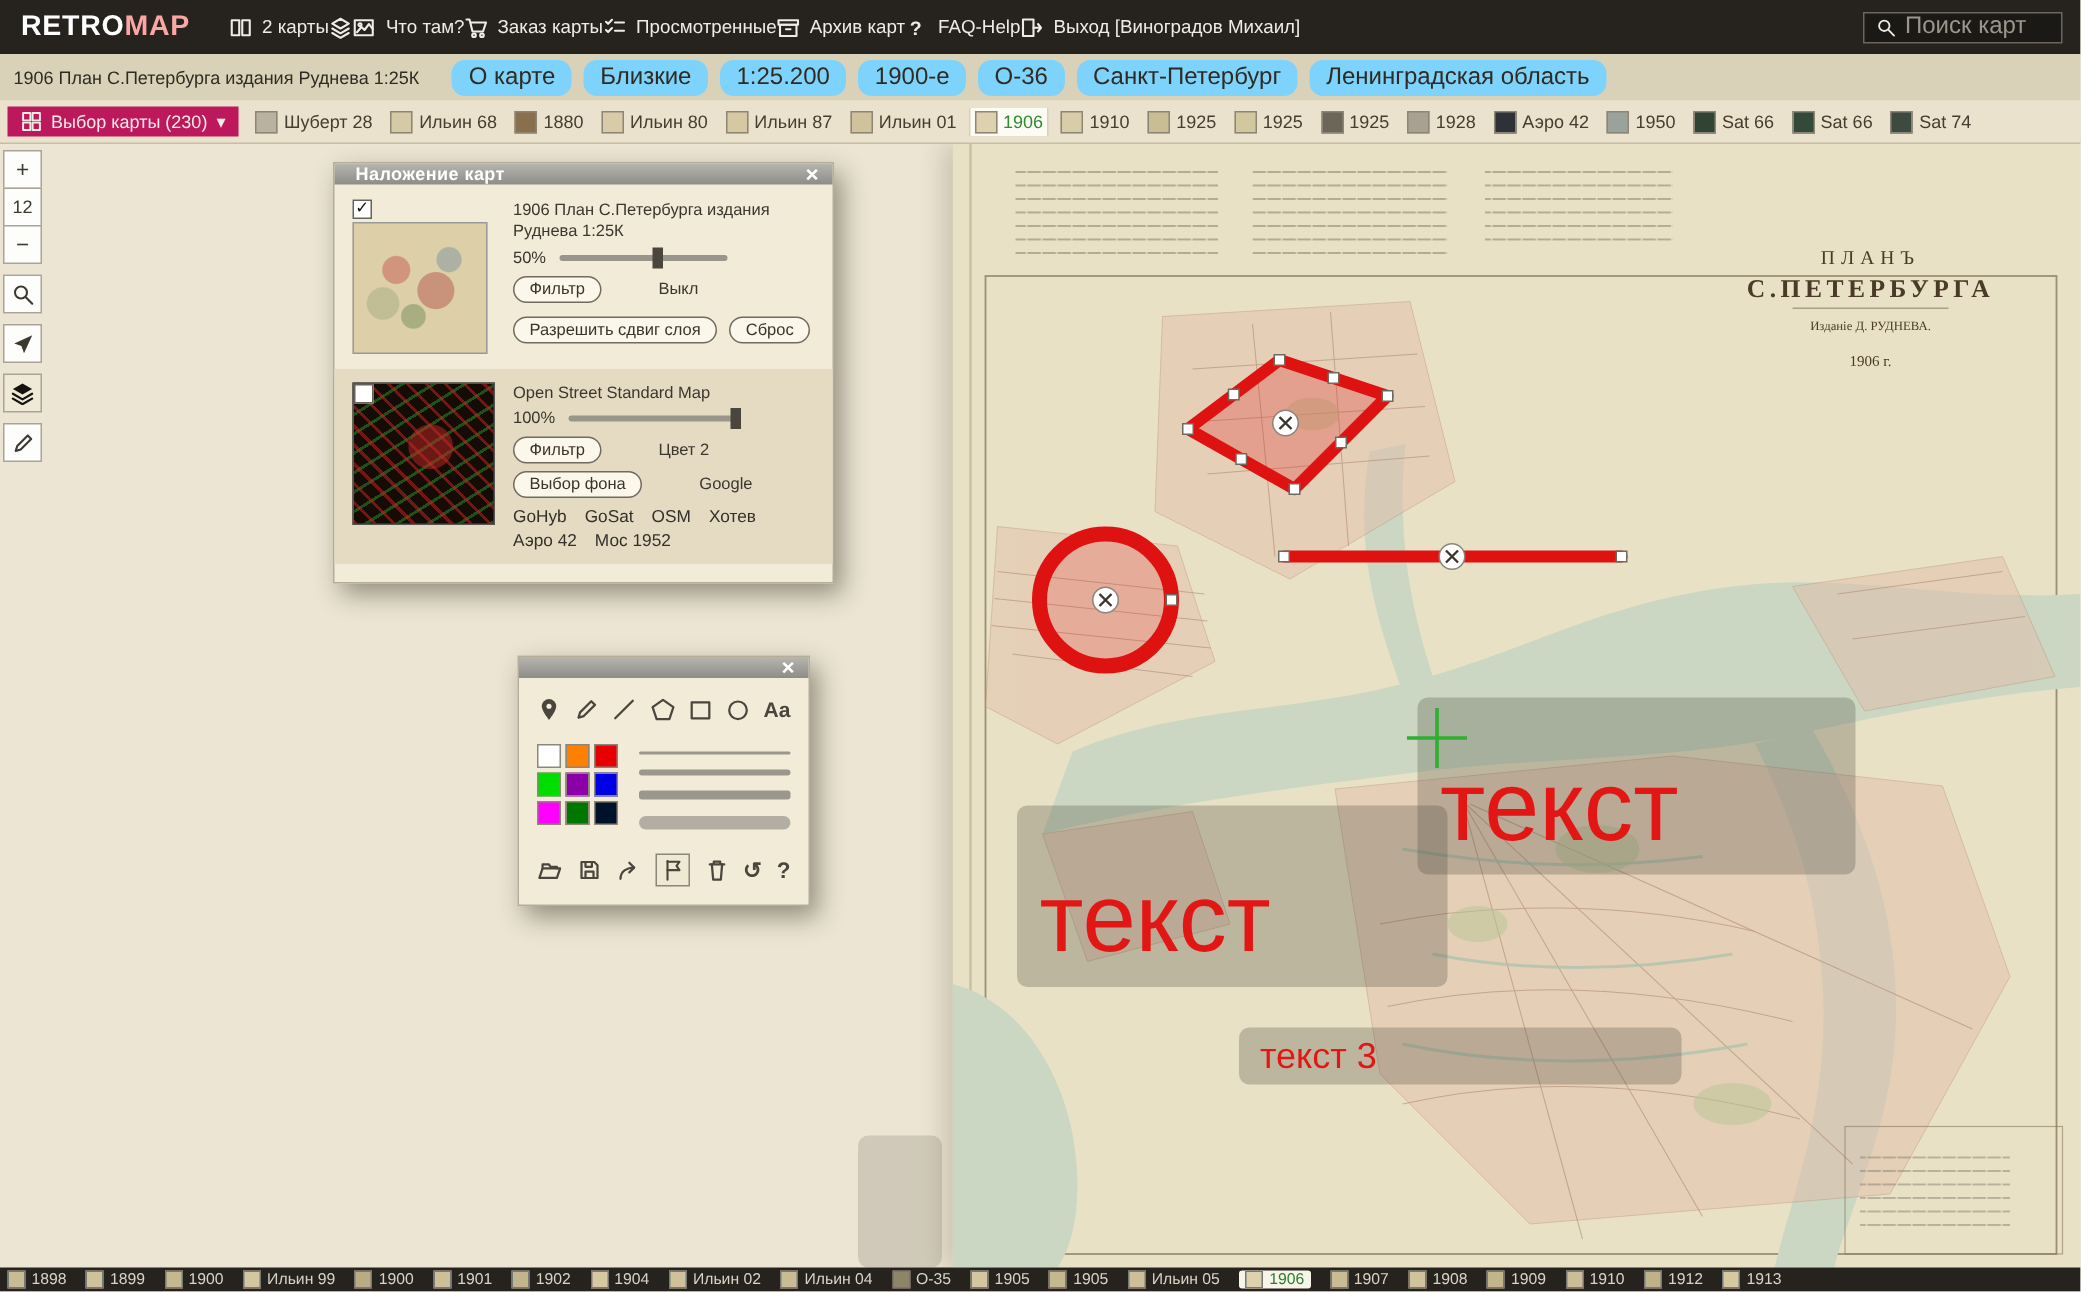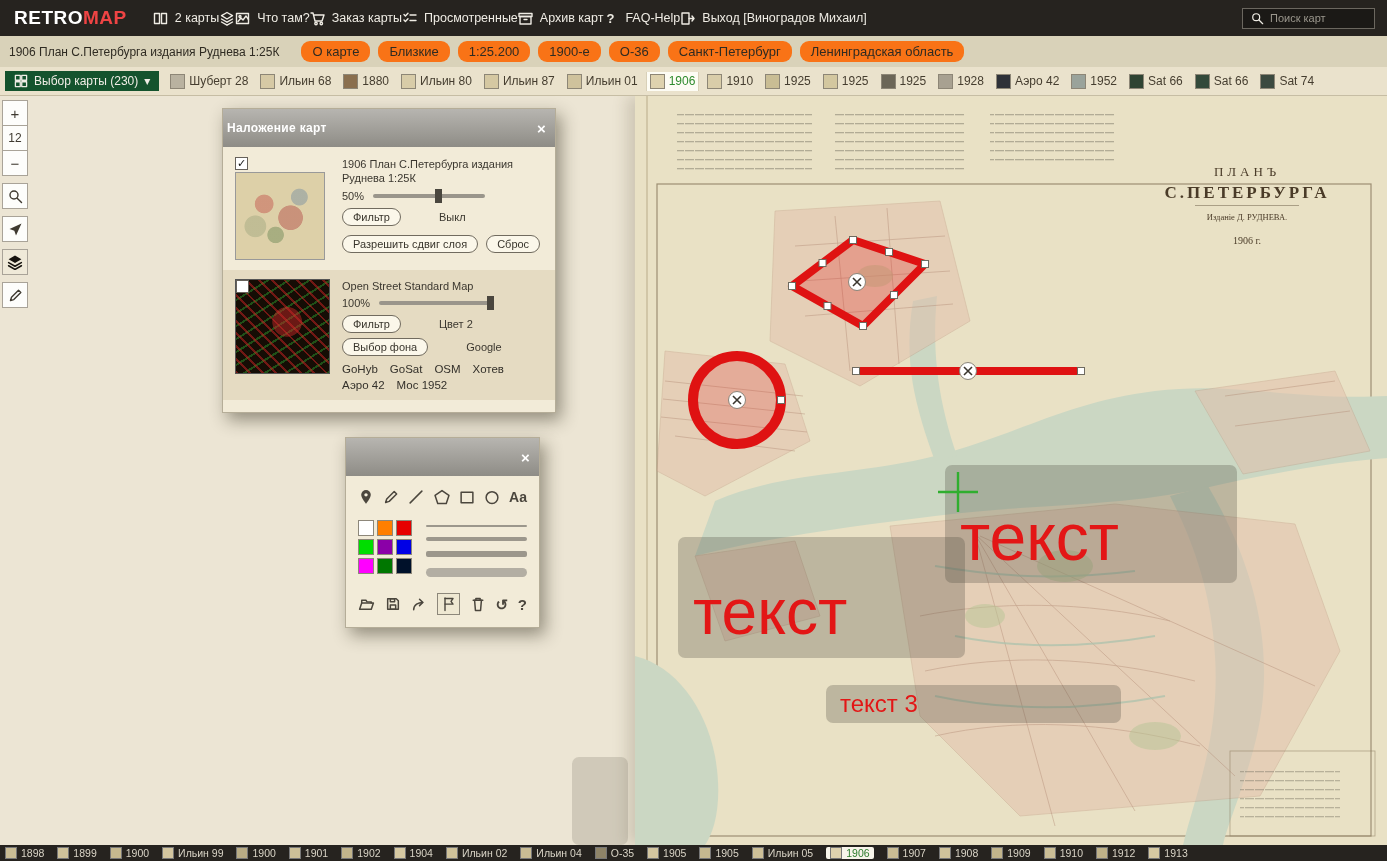--- a/index.html
+++ b/index.html
@@ -3,40 +3,40 @@
 <meta charset="utf-8">
 <style>
   * { margin:0; padding:0; box-sizing:border-box; }
   html,body { width:1387px; height:861px; overflow:hidden; }
   body { position:relative; background:#ece5d4; font-family:"Liberation Sans", sans-serif; }
 
   
   .topbar { position:absolute; top:0; left:0; right:0; height:36px; background:#26231f;
             display:flex; align-items:center; color:#efece4; z-index:50; }
   .logo { margin:0 26px 0 14px; font-size:19px; font-weight:bold; letter-spacing:.5px; color:#fff; cursor:pointer; }
-  .logo .logomap { color:#ef4444; }
+  .logo .logomap { color:#fca5a5; }
   .navitem { display:flex; align-items:center; gap:7px; font-size:12.5px; cursor:pointer; white-space:nowrap;text-align:right; }
   .ic { fill:none; stroke:currentColor; stroke-width:1.4; stroke-linecap:round; stroke-linejoin:round; }
   .searchbox { margin-left:auto; margin-right:12px; display:flex; align-items:center; gap:6px;
                border:1px solid #6b675f; background:#1b1916; padding:0 8px; height:21px; }
-  .searchbox input { background:transparent; border:none; outline:none; color:#ddd; font-size:11px; width:96px;
+  .searchbox input { background:transparent; border:none; outline:none; color:#ddd; font-size:16px; width:96px;
                      font-family:"Liberation Sans", sans-serif; }
   .searchbox input::placeholder { color:#9a968c; }
 
   
   .crumbbar { position:absolute; top:36px; left:0; right:0; height:31px; background:#d9d2b9;
               display:flex; align-items:center; gap:8px; padding:0 9px; font-size:12px; color:#2f2b22; z-index:40; }
   .crumbtitle { margin-right:14px; }
   .chips { display:flex; gap:8px; }
-  .chip { background:#f97316; border-radius:9px; padding:3px 11px; font-size:13px; cursor:pointer; white-space:nowrap; }
+  .chip { background:#7dd3fc; border-radius:9px; padding:3px 11px; font-size:16px; cursor:pointer; white-space:nowrap; }
 
   
   .selbar { position:absolute; top:67px; left:0; right:0; height:29px; background:#eae2cc;
             border-bottom:1px solid #c6bda4; display:flex; align-items:center; padding:0 5px; gap:8px; z-index:40; }
-  .selbtn { background:#14532d; color:#f0ede5; font-size:12px; padding:3px 9px; display:flex; gap:6px;
+  .selbtn { background:#be185d; color:#f0ede5; font-size:12px; padding:3px 9px; display:flex; gap:6px;
             align-items:center; cursor:pointer; white-space:nowrap; }
   .tabs { display:flex; align-items:center; gap:6px; overflow:hidden; }
   .tab { display:flex; align-items:center; gap:4px; font-size:12px; color:#453d2f; padding:2px 3px; cursor:pointer; white-space:nowrap; }
   .tab.selected { background:#fdfcf4; color:#2e8b2e; box-shadow:0 0 0 1px #d8d0b8; }
   .tabthumb { width:15px; height:15px; border:1px solid #8d8676; flex:none; }
 
   
   .leftbar { position:absolute; left:2px; top:100px; width:26px; display:flex; flex-direction:column; z-index:30; color:#3e3930; }
   .lbtn { width:26px; height:26px; background:#fdfdfb; border:1px solid #a9a398; display:flex; align-items:center;
           justify-content:center; font-size:15px; color:#3e3930; margin-bottom:-1px; cursor:pointer; }
@@ -51,22 +51,22 @@
 
   
   .bottombar { position:absolute; bottom:0; left:0; right:0; height:16px; background:#26231f; display:flex;
                align-items:center; gap:13px; padding:0 5px; overflow:hidden; color:#d9d4c6; font-size:10.5px; z-index:50; }
   .bitem { display:flex; align-items:center; gap:4px; white-space:nowrap; cursor:pointer; }
   .bthumb { width:12px; height:12px; border:1px solid #777; flex:none; }
   .bitem.selected { background:#f7f4ea; color:#2e7d2e; padding:0 4px; border-radius:2px; }
 
   
   .dlg { position:absolute; background:#f2ebd8; border:1px solid #b5ad98; box-shadow:5px 7px 16px rgba(40,35,20,.45); z-index:60; }
-  .dlg-head { height:38px; background:linear-gradient(#b7b5b0,#8e8c86); display:flex; align-items:center;
-              color:#fff; font-weight:bold; font-size:12px; padding:0 9px 0 4px; letter-spacing:.3px; cursor:move; }
+  .dlg-head { height:14px; background:linear-gradient(#b7b5b0,#8e8c86); display:flex; align-items:center;
+              color:#fff; font-weight:bold; font-size:12px; padding:0 9px 0 14px; letter-spacing:.3px; cursor:move; }
   .dlg-close { margin-left:auto; font-size:15px; font-weight:bold; cursor:pointer; line-height:1; }
 
   .dlg1 { left:222px; top:108px; width:334px; }
   .dlg1-body { padding:10px 12px 12px; }
   .ovl-row { display:flex; gap:12px; }
   .thumbcol { width:95px; flex:none; position:relative; }
   .checkbox { width:13px; height:13px; background:#fff; border:1px solid #66615a; font-size:11px; line-height:11px;
               text-align:center; color:#111; margin-bottom:2px; cursor:pointer; }
   .cb-overlay { position:absolute; left:1px; top:1px; margin:0; }
   .thumb1 { width:90px; height:88px; border:1px solid #999; background-color:#ddd0a8;
@@ -281,21 +281,21 @@
         <span>1928</span>
       </span>
 
       <span class="tab">
         <span class="tabthumb" style="background: rgb(46, 49, 56);"></span>
         <span>Аэро 42</span>
       </span>
 
       <span class="tab">
         <span class="tabthumb" style="background: rgb(154, 163, 155);"></span>
-        <span>1952</span>
+        <span>1950</span>
       </span>
 
       <span class="tab">
         <span class="tabthumb" style="background: rgb(47, 68, 51);"></span>
         <span>Sat 66</span>
       </span>
 
       <span class="tab">
         <span class="tabthumb" style="background: rgb(51, 73, 58);"></span>
         <span>Sat 66</span>

